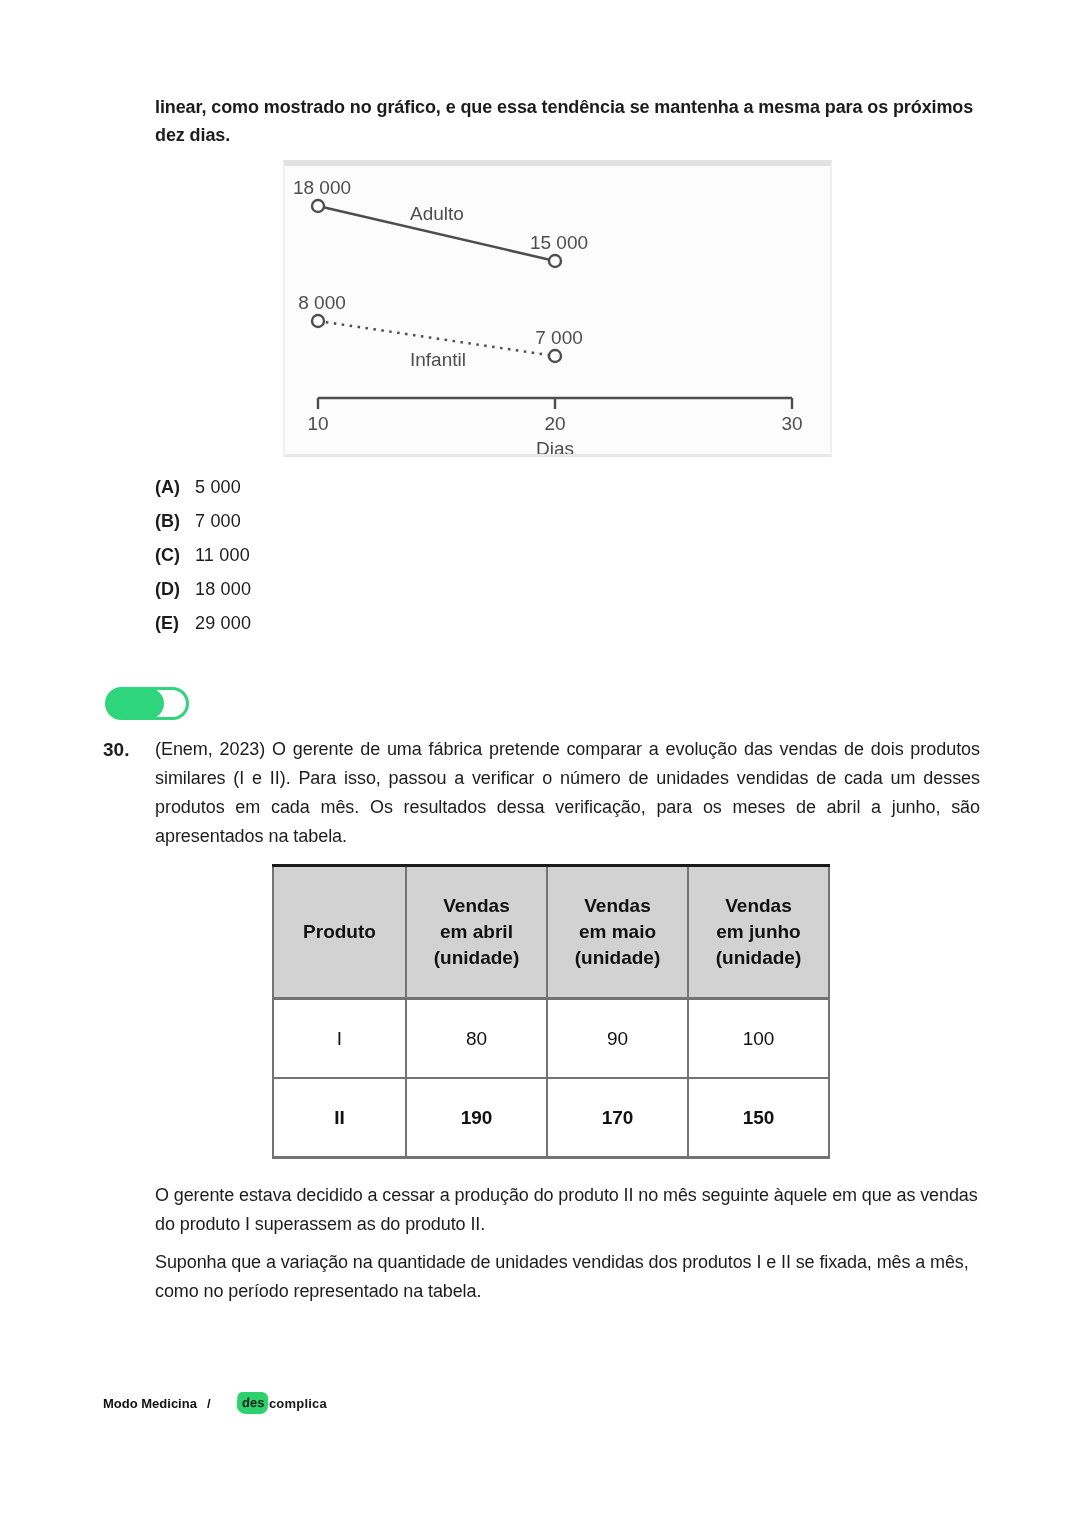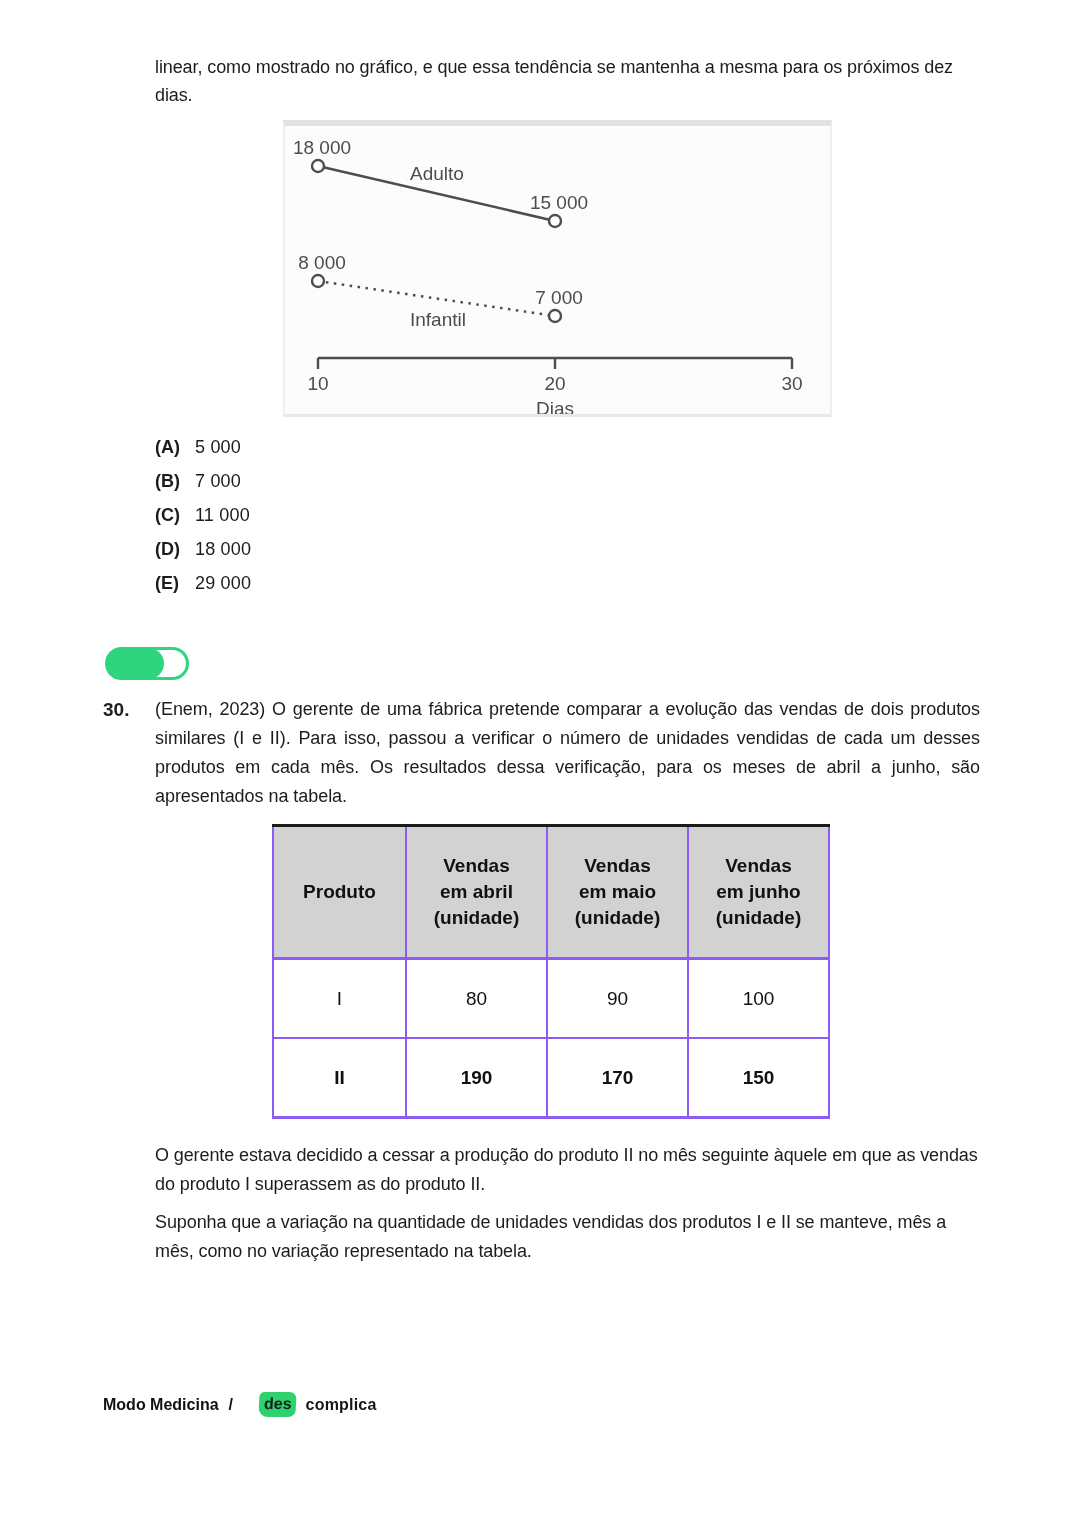--- a/index.html
+++ b/index.html
@@ -9,21 +9,21 @@
     background:#ffffff;
     font-family:"Liberation Sans",sans-serif;
     color:#1c1c1c;
     overflow:hidden;
   }
   .para{
     margin:0 100px 0 155px;
     font-size:18px;line-height:28px;
     letter-spacing:-0.1px;
   }
-  .intro{padding-top:53px;}
+  .intro{padding-top:93px;font-weight:bold;}
   
   .chart-figure{
     margin:11px 0 0 283px;
     width:549px;height:297px;
     background:#fcfcfc;
     border:2px solid #efefef;
     border-top:6px solid #e2e2e2;
     border-bottom:3px solid #e8e8e8;
     box-sizing:border-box;
   }
@@ -73,21 +73,21 @@
   }
   
   .sales-table{
     margin:13px 0 0 272px;
     border-collapse:collapse;
     width:558px;
     font-size:19px;
     color:#111;
   }
   .sales-table th,.sales-table td{
-    border:2px solid #8b5cf6;
+    border:2px solid #737373;
     text-align:center;vertical-align:middle;
     padding:16px;
   }
   .sales-table th{
     background:#d2d2d2;
     font-weight:bold;
     height:98px;
     line-height:26px;
     white-space:pre-line;
   }
@@ -97,33 +97,33 @@
   .sales-table tr:last-child td{border-bottom-width:3px;font-weight:bold;}
   .col-produto{width:144px;}
   .col-m{width:144px;}
   .after-table{margin-top:22px;line-height:29px;}
   .para-2{margin-top:9px;line-height:29px;}
   .final-q{margin-top:46px;line-height:29px;}
   
   .footer{
     position:absolute;left:103px;top:1392px;
     display:flex;align-items:center;
-    font-size:16px;font-weight:bold;color:#111;
+    font-size:13px;font-weight:bold;color:#111;
   }
   .footer .sep{margin:0 14px 0 10px;}
   .logo{display:flex;align-items:center;margin-left:12px;}
   .logo-des{
     background:var(--logo-green);
     color:#10231a;
     padding:3px 4px 4px 5px;
     border-radius:5px 7px 7px 9px;
     transform:skewX(-3deg);
     display:inline-block;
   }
-  .logo-rest{color:#161616;margin-left:10px;letter-spacing:0.2px;}
+  .logo-rest{color:#161616;margin-left:1px;letter-spacing:0.2px;}
 </style>
 </head>
 <body>
 
 <div class="page">
 
   <p class="para intro">linear, como mostrado no gráfico, e que essa tendência se mantenha a mesma para os próximos dez dias.</p>
 
   <div class="chart-figure">
     <svg id="chart-svg" width="545" height="288" viewBox="0 0 545 288">
@@ -208,21 +208,21 @@
       <tr>
         <td>II</td>
         <td>190</td>
         <td>170</td>
         <td>150</td>
       </tr>
     </tbody>
   </table>
 
   <p class="para after-table">O gerente estava decidido a cessar a produção do produto II no mês seguinte àquele em que as vendas do produto I superassem as do produto II.</p>
-  <p class="para para-2">Suponha que a variação na quantidade de unidades vendidas dos produtos I e II se manteve, mês a mês, como no variação representado na tabela.</p>
+  <p class="para para-2">Suponha que a variação na quantidade de unidades vendidas dos produtos I e II se fixada, mês a mês, como no período representado na tabela.</p>
 
   <div class="footer">
     <span>Modo Medicina</span>
     <span class="sep">/</span>
     <span class="logo">
       <span class="logo-des">des</span>
       <span class="logo-rest">complica</span>
     </span>
   </div>
 

